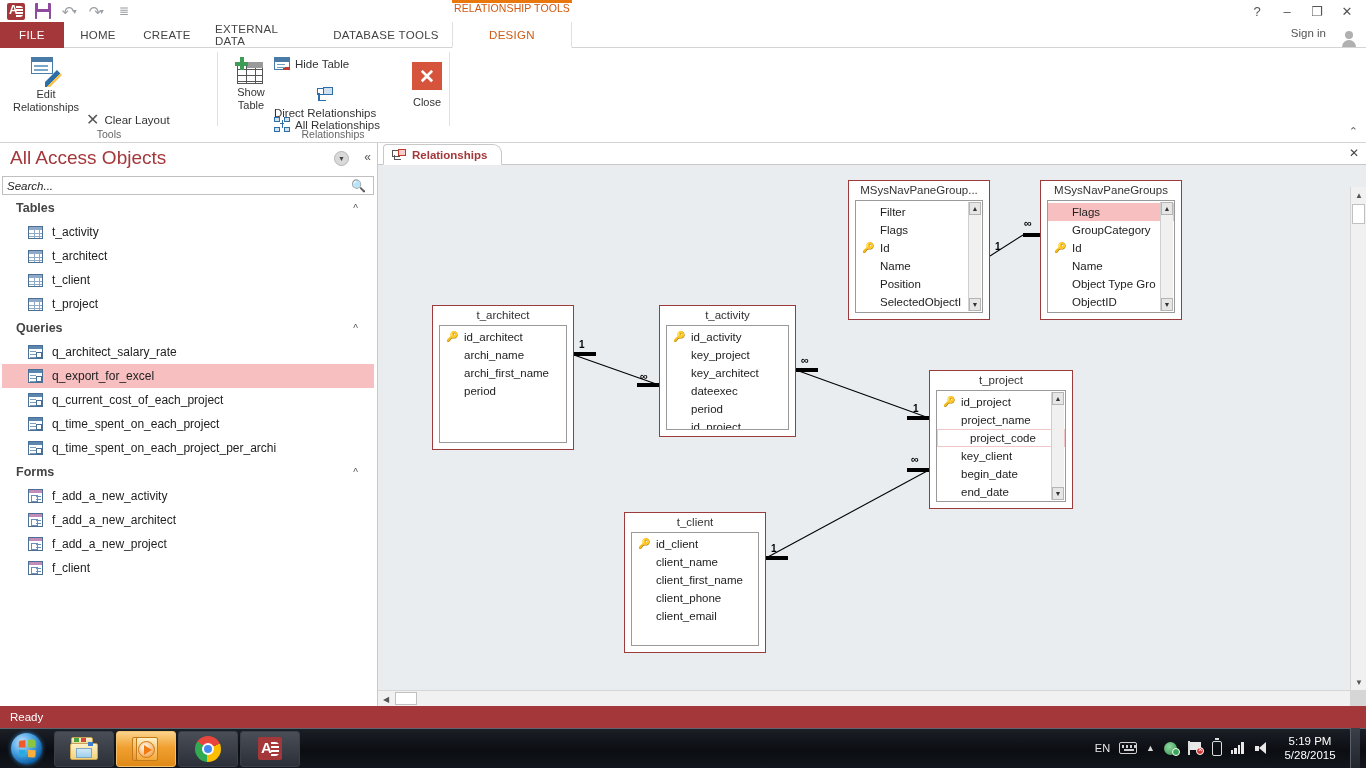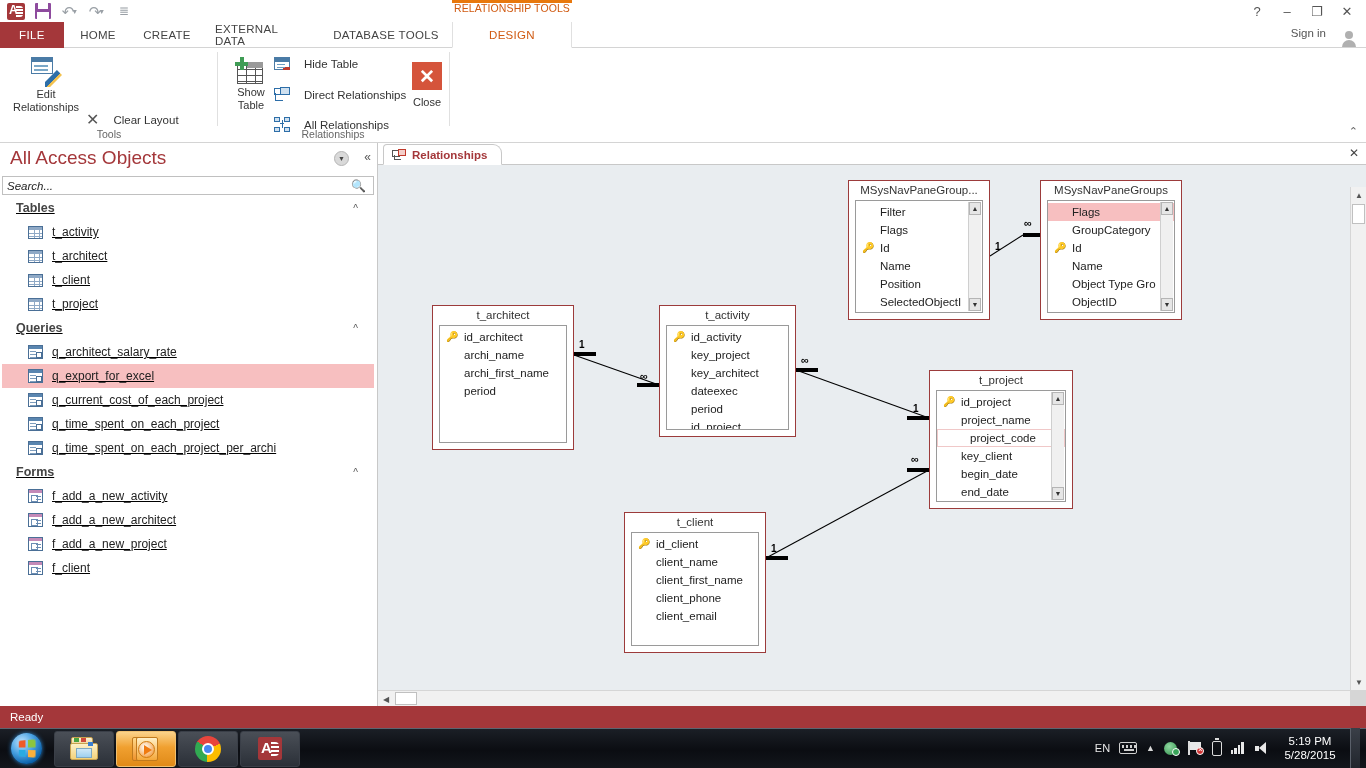--- a/index.html
+++ b/index.html
@@ -87,21 +87,21 @@
     position: absolute; bottom: 2px; width: 100%; text-align: center;
     font-size: 10.5px; color: #666;
   }
   .rgroup-sep { position: absolute; top: 4px; bottom: 16px; width: 1px; background: #e0e0e0; }
 
   .big-btn {
     position: absolute; display: flex; flex-direction: column; align-items: center;
     font-size: 11px; color: #333; text-align: center; line-height: 13px; cursor: default;
   }
   .small-btn {
-    position: absolute; display: flex; align-items: center; gap: 14px;
+    position: absolute; display: flex; align-items: center; gap: 5px;
     font-size: 11.5px; color: #333; cursor: default;
   }
 
   .ico-editrel { width: 34px; height: 32px; position: relative; }
   .ico-editrel .sheet { position:absolute; left:2px; top:1px; width:22px; height:17px; background:#fff; border:1.2px solid #4a7ba6; }
   .ico-editrel .sheet:before { content:""; position:absolute; left:0; top:0; width:100%; height:4px; background:#4a7ba6; }
   .ico-editrel .sheet:after { content:""; position:absolute; left:2px; top:7px; width:14px; height:1.5px;
      background:#7aa7c7; box-shadow: 0 4px 0 #7aa7c7; }
   .ico-editrel .pencil { position:absolute; right:1px; bottom:1px; width:17px; height:17px;
      background: linear-gradient(135deg, #2d6ea8 55%, #f2c14e 55%); transform: rotate(0deg);
@@ -171,21 +171,21 @@
     position: absolute; left: 2px; top: 33px; width: 372px; height: 19px;
     border: 1px solid #c0c0c0; background: #fff; display: flex; align-items: center;
   }
   .nav-search input {
     border: 0; outline: 0; width: 345px; height: 17px; font-size: 11.5px; font-style: italic;
     color: #222; padding-left: 4px; font-family: "Liberation Sans", sans-serif; background: transparent;
   }
   .nav-search input::placeholder { color: #222; font-style: italic; opacity: 1; }
   .srch-ico { width: 22px; text-align: center; color: #2d6ea8; font-size: 12px; }
 
-  .nav-list { position: absolute; left: 2px; top: 53px; right: 3px; bottom: 2px; overflow: hidden; text-decoration: underline; }
+  .nav-list { position: absolute; left: 2px; top: 53px; right: 3px; bottom: 2px; overflow: hidden; }
   .nav-group {
     position: relative; height: 24px; display: flex; align-items: center;
     font-size: 12.5px; font-weight: bold; color: #444; padding-left: 14px;
   }
   .nav-group .chev { position: absolute; right: 16px; font-size: 10px; color: #555; font-weight: normal; }
   .nav-item {
     position: relative; height: 24px; display: flex; align-items: center; gap: 9px;
     padding-left: 26px; font-size: 12px; color: #222;
   }
   .nav-item.selected { background: #f7bfc0; }
@@ -470,21 +470,21 @@
         </span>
         <span>Show</span>
         <span>Table</span>
       </div>
       <div class="small-btn" style="left:56px;top:9px;">
         <span class="ico-hidetable">
             <span class="red"></span>
           </span>
         <span>Hide Table</span>
       </div>
-      <div class="small-btn" style="left:56px;top:39px;">
+      <div class="small-btn" style="left:56px;top:39px;flex-direction:column;">
         <span class="ico-directrel">
           <span class="lnk"></span>
             <span class="lnk2"></span>
         </span>
         <span>Direct Relationships</span>
       </div>
       <div class="small-btn" style="left:56px;top:69px;">
         <span class="ico-allrel">
           <i class="a"></i>
             <i class="b"></i>

